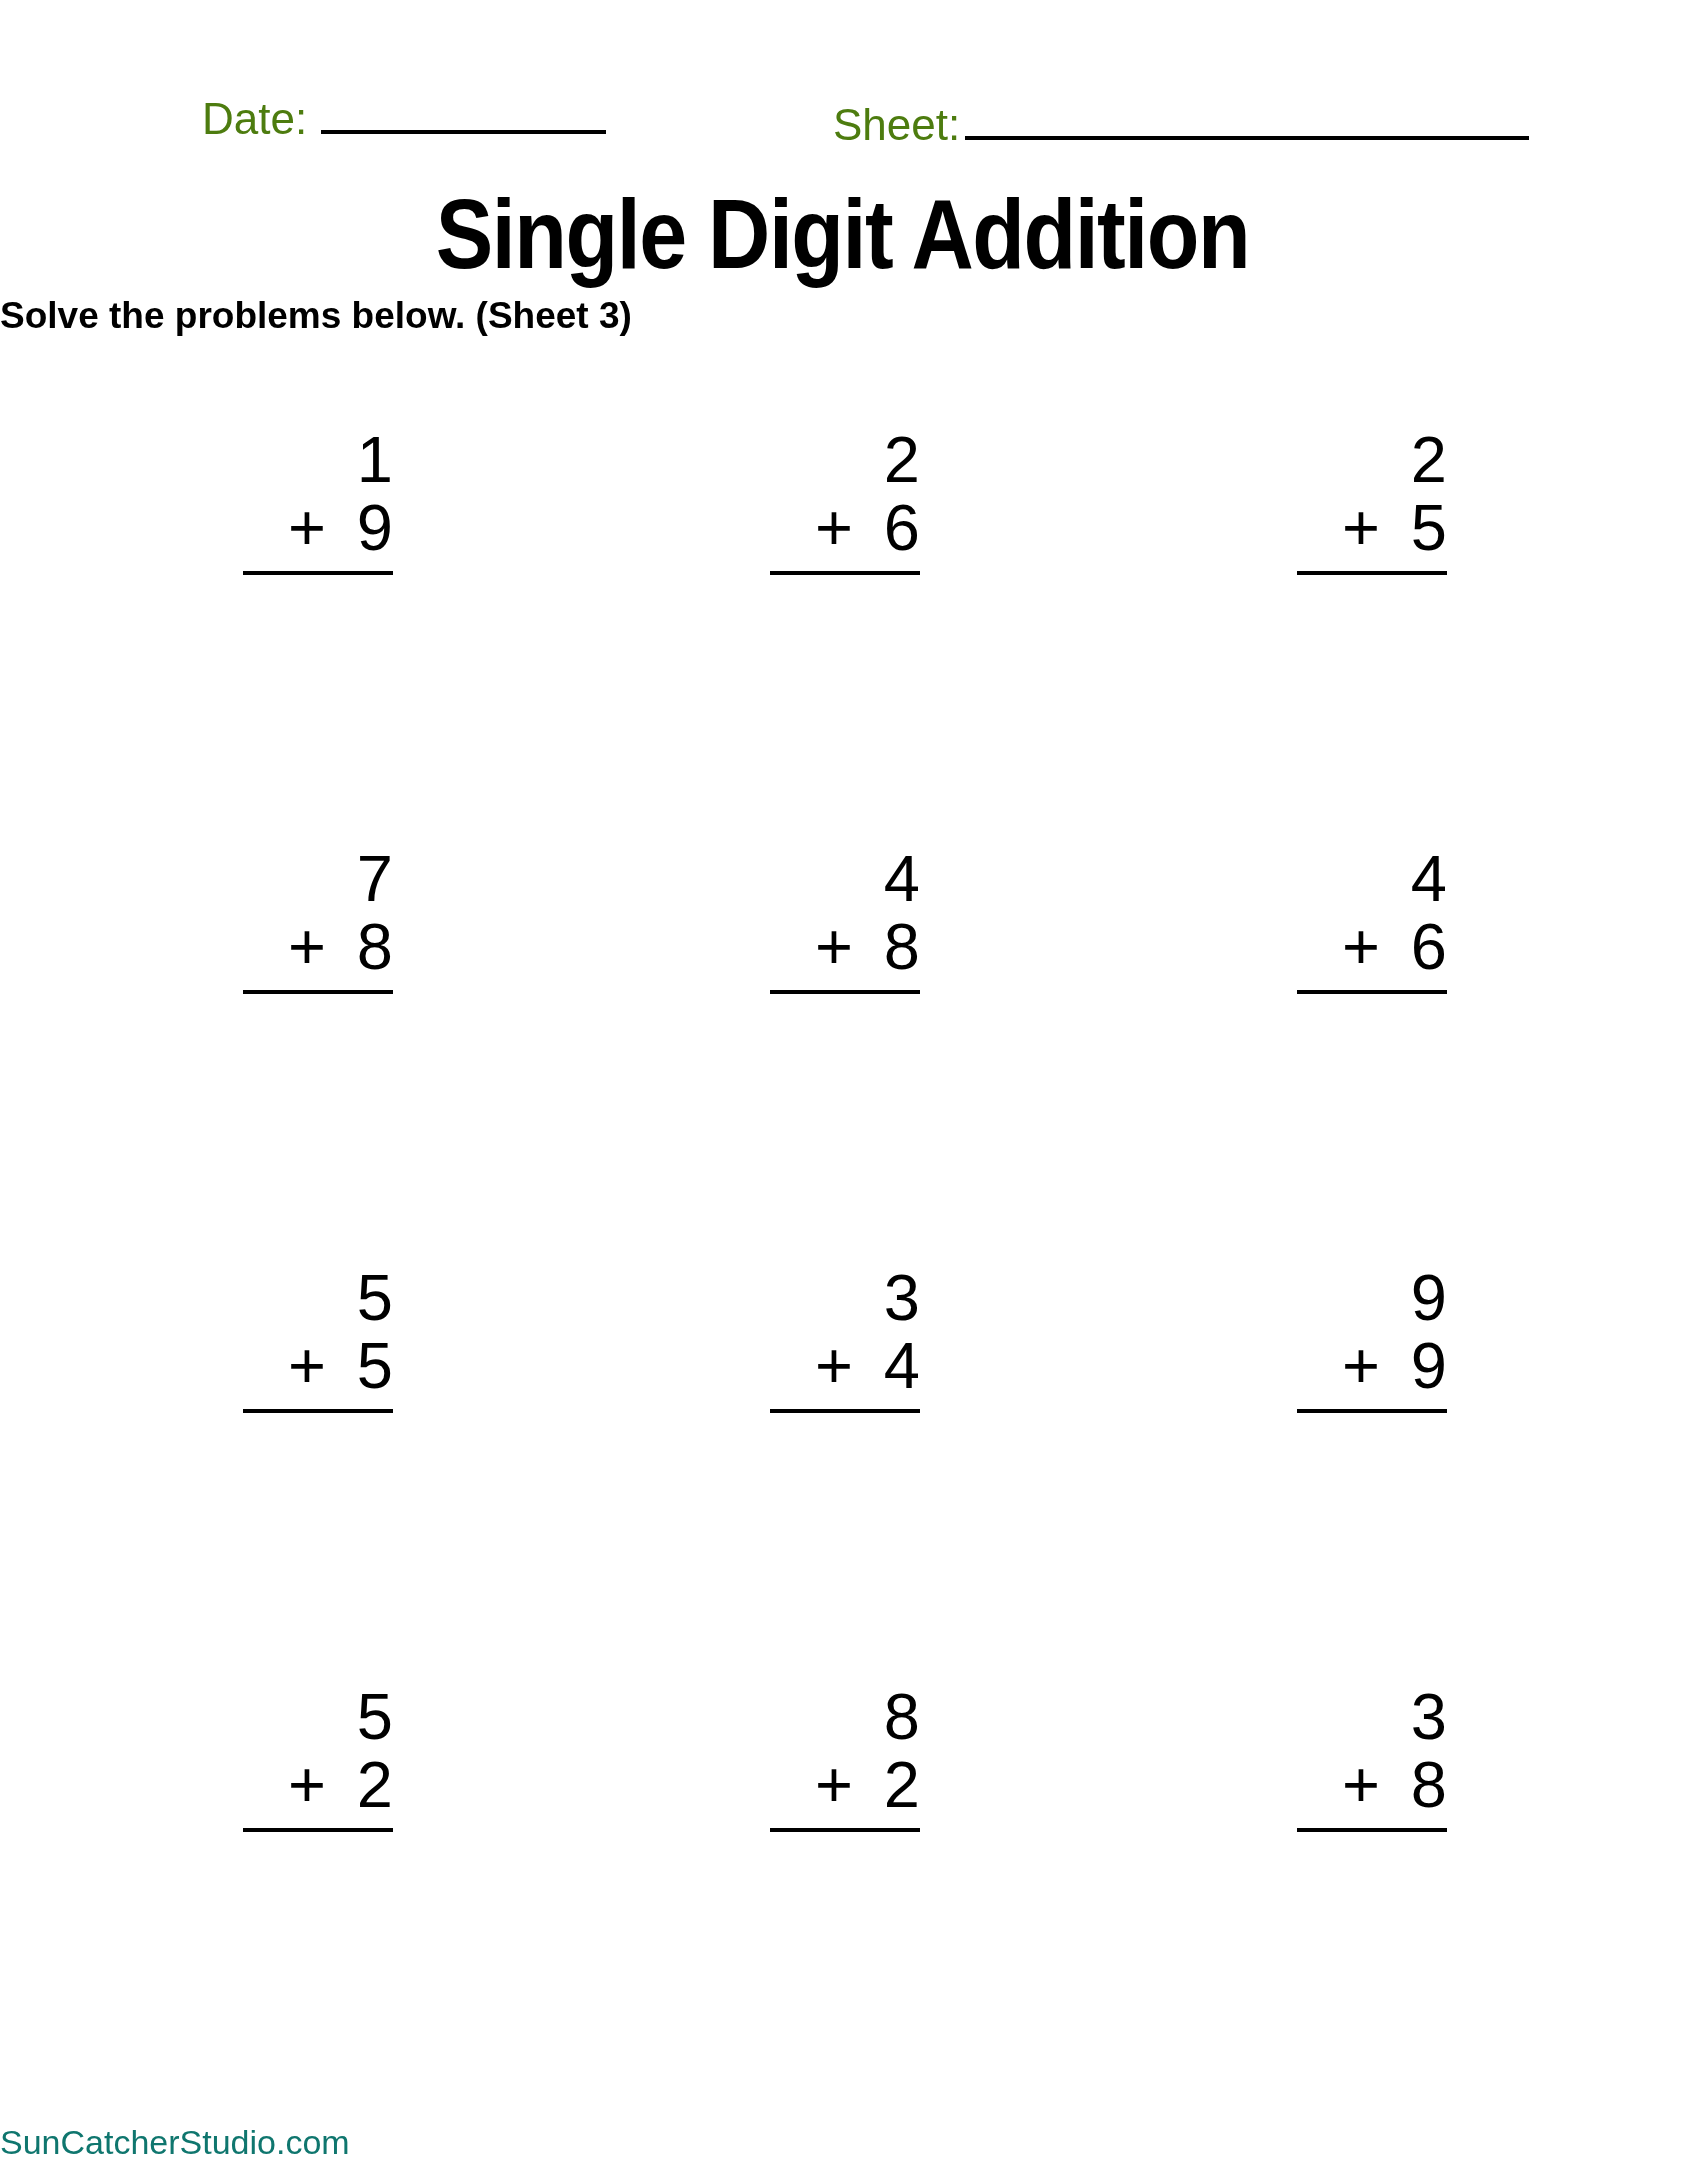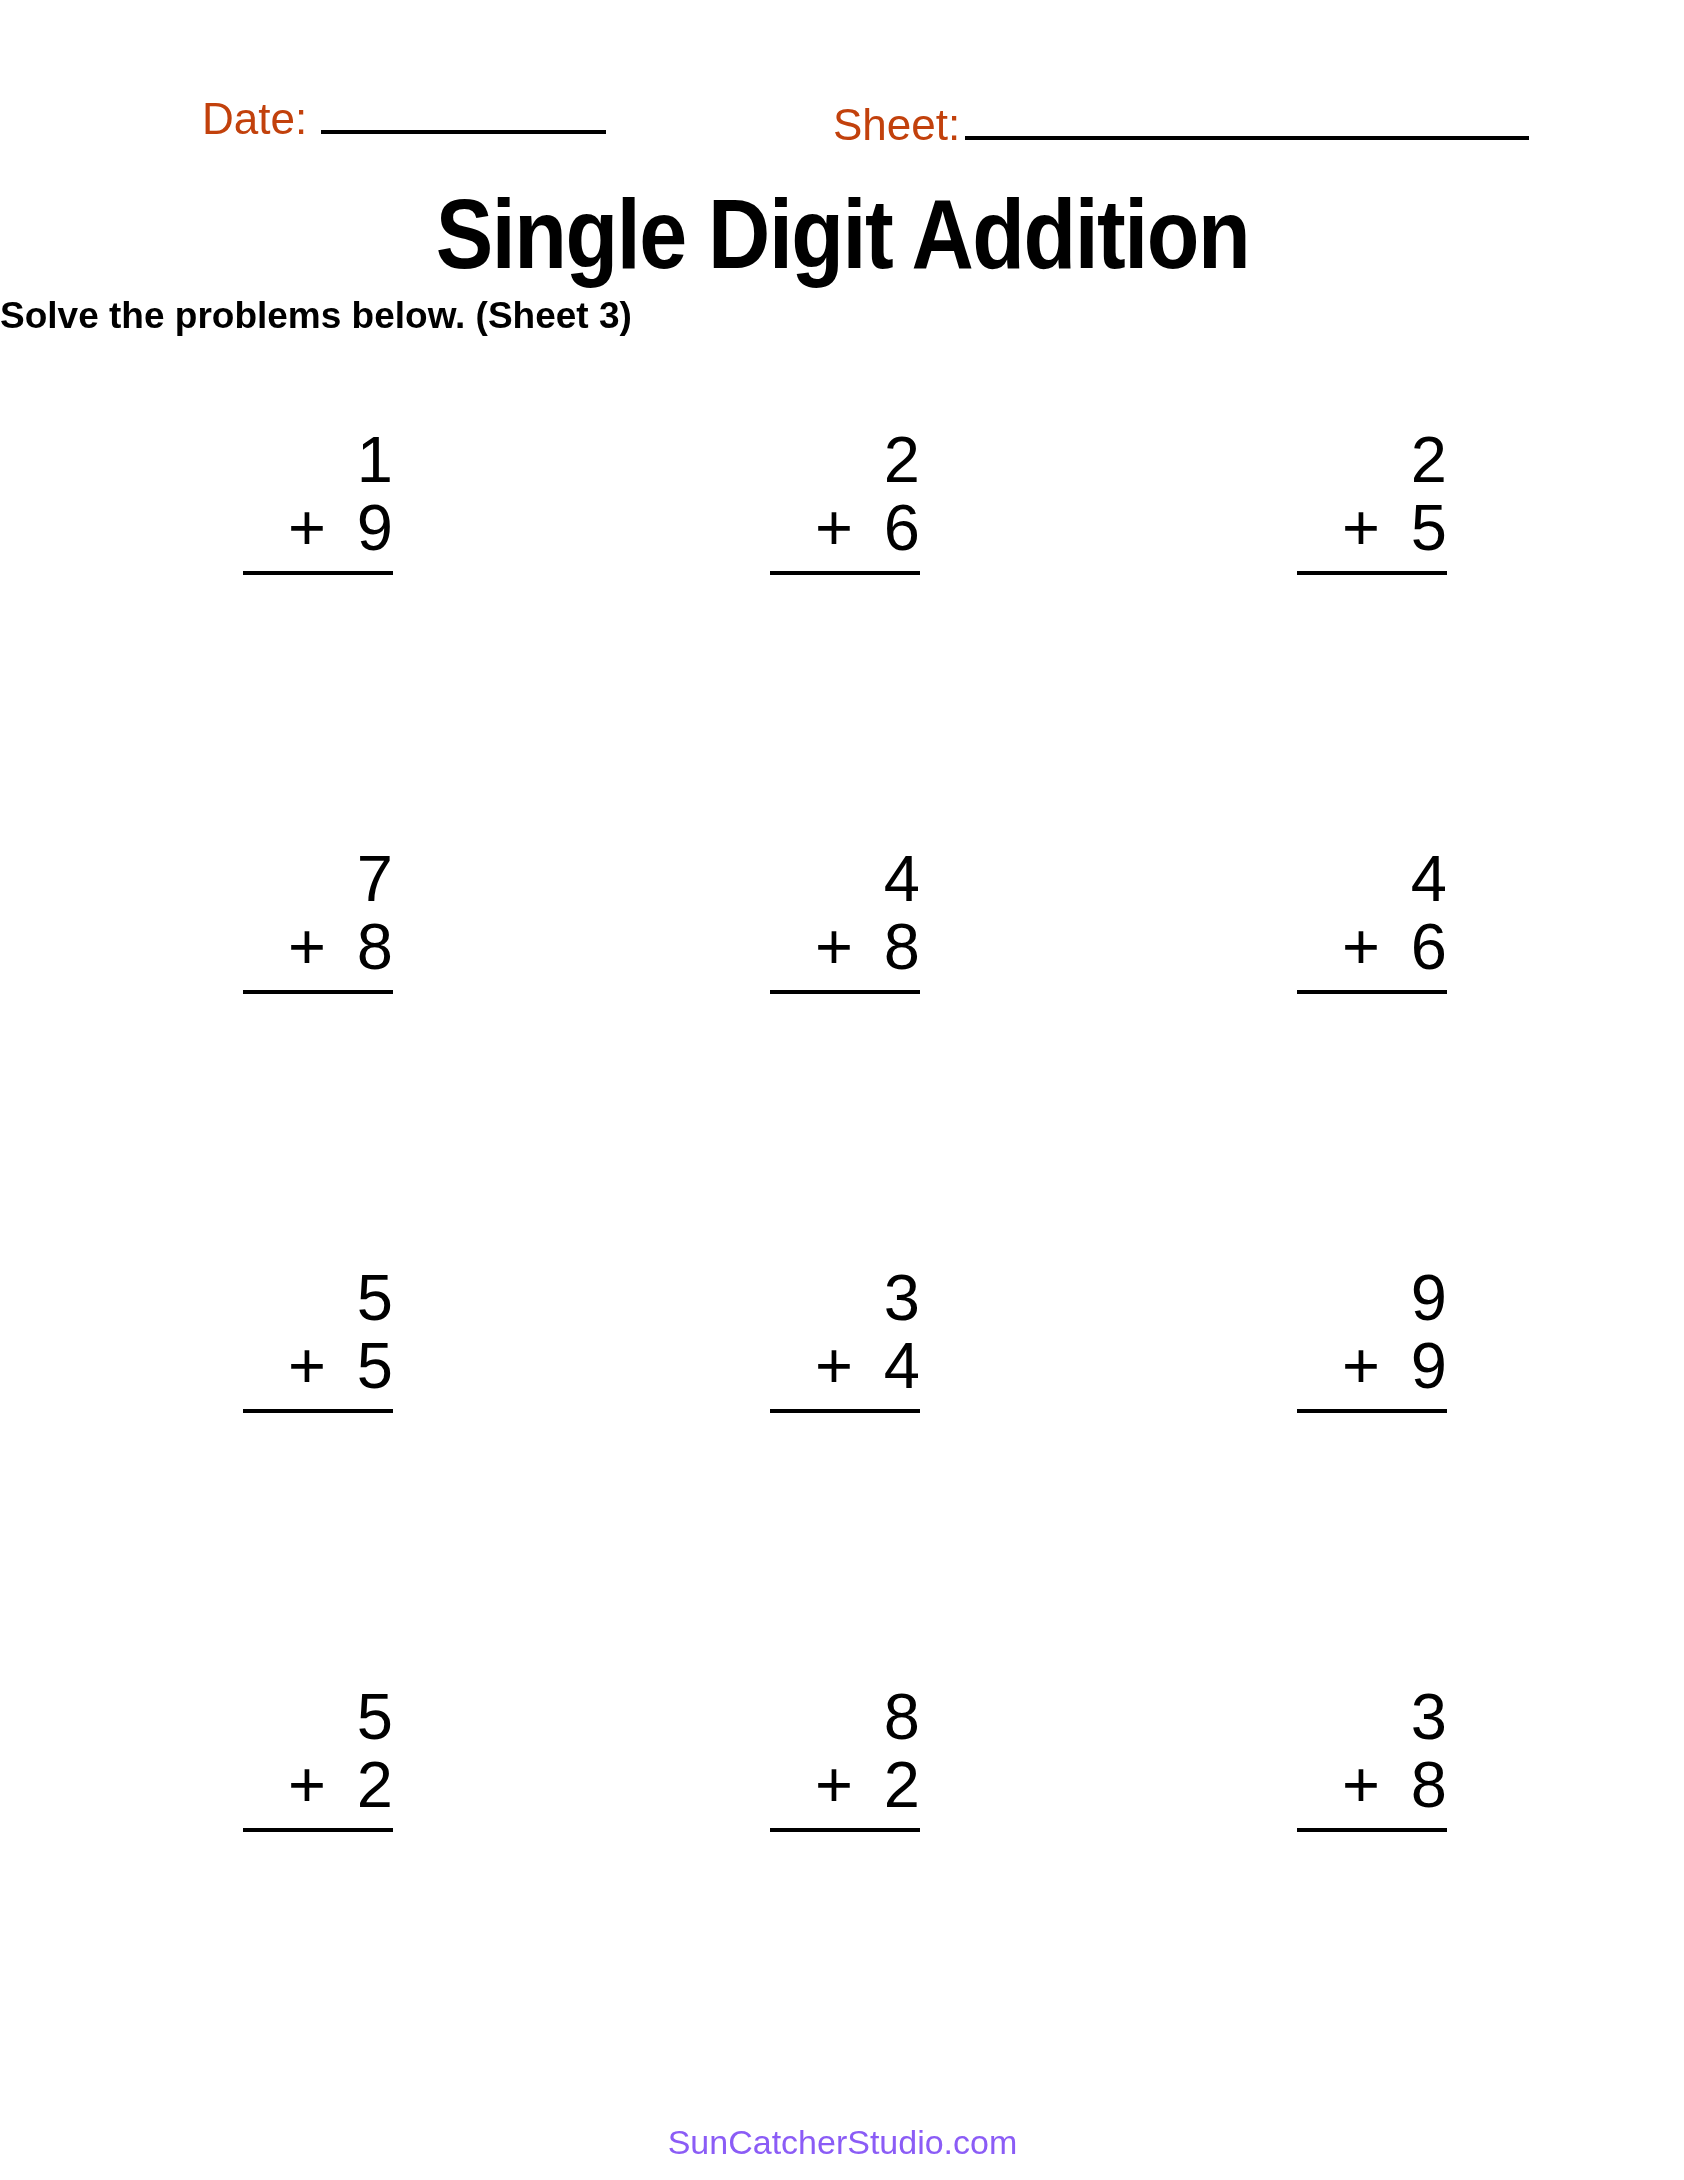--- a/index.html
+++ b/index.html
@@ -17,21 +17,21 @@
     overflow: hidden;
   }
 
   
   .field-group {
     position: absolute;
     display: flex;
     align-items: baseline;
     font-size: 44px;
     line-height: 1.1;
-    color: #c2410c;
+    color: #4d7c0f;
     white-space: nowrap;
   }
   .field-date { left: 202px; top: 95px; gap: 13.6px; }
   .field-name { left: 833px; top: 101px; gap: 5.1px; }
   .blank-line {
     display: inline-block;
     border-bottom: 4.3px solid #000000;
     height: 0.9px;
   }
   .blank-line.date { width: 285px; }
@@ -100,23 +100,22 @@
     border-bottom: 4.3px solid #000000;
     margin-top: 8.5px;
   }
 
   
   .footer {
     position: absolute;
     top: 2124px;
     left: 0;
     width: 100%;
-    text-align: center;
     font-size: 34px;
-    color: #8b5cf6;
+    color: #0f766e;
     line-height: 1.1;
   }
 </style>
 </head>
 <body>
 
 <div class="page">
 
   <div class="field-group field-date">
     <span>Date:</span>

